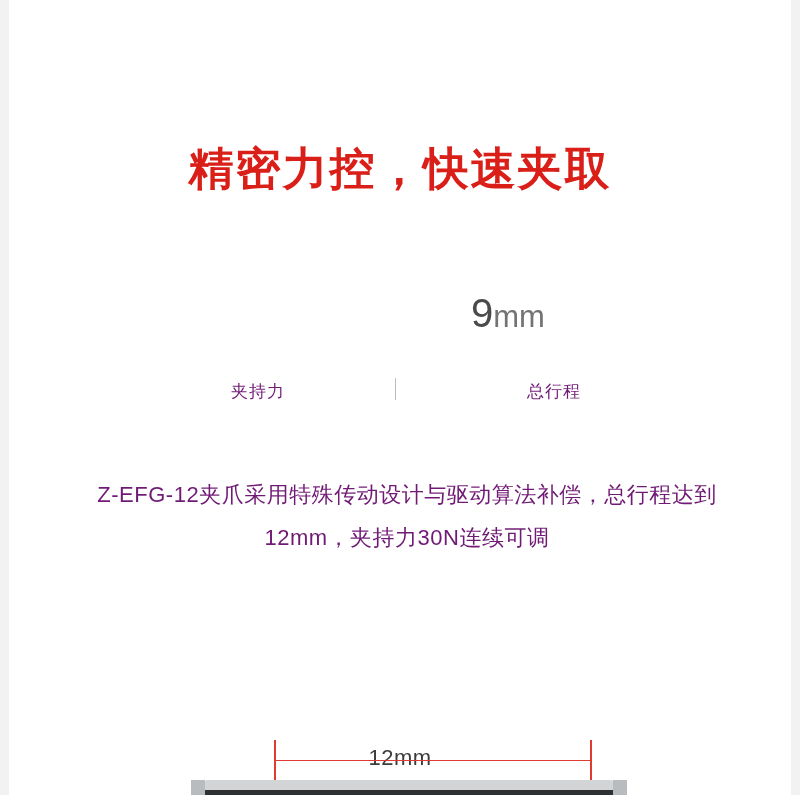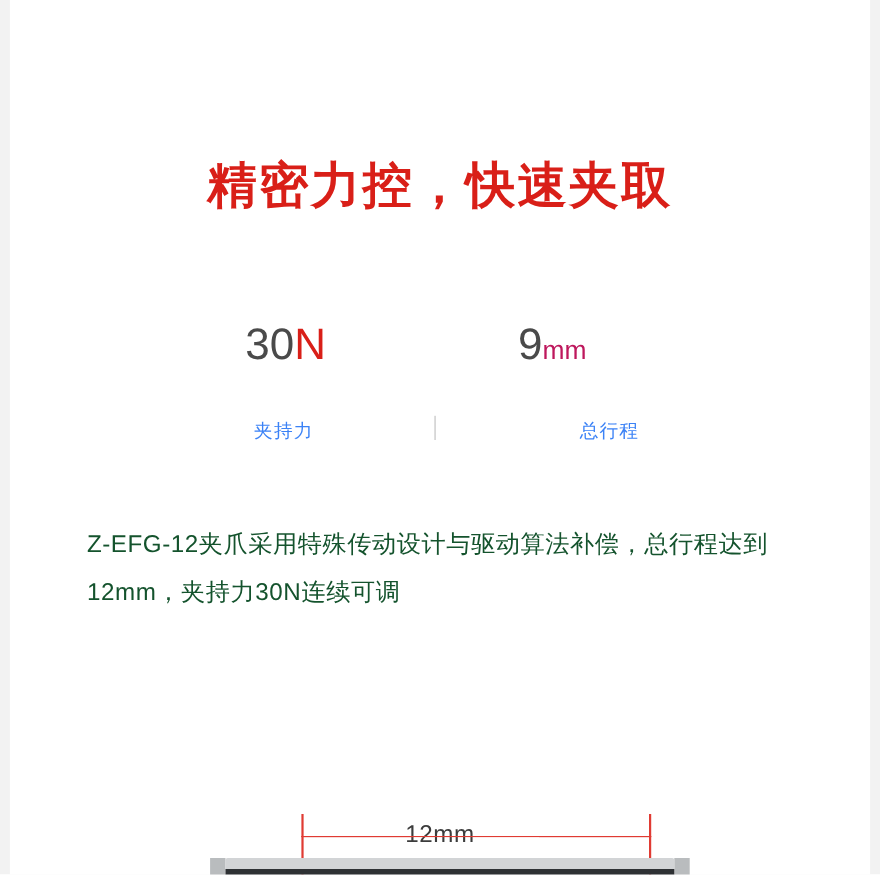--- a/index.html
+++ b/index.html
@@ -65,60 +65,60 @@
     position: absolute;
     top: 0;
     font-size: 40px;
     color: #4a4a4a;
     font-weight: normal;
     white-space: nowrap;
     line-height: 1.25;
   }
   .spec-value .num { color: #4a4a4a; }
   .spec-value .unit-red { color: #d91f18; }
-  .spec-value .unit-grey { color: #be185d; font-size: 24px; }
+  .spec-value .unit-grey { color: #737373; font-size: 31px; }
 
   .spec-force-value { left: 214px; }
   .spec-stroke-value { left: 462px; }
 
   .spec-labels {
     position: absolute;
     top: 380px;
     left: 0;
     right: 0;
     height: 24px;
   }
   .spec-label {
     position: absolute;
     top: 0;
     font-size: 17px;
-    color: #3b82f6;
+    color: #701a75;
     letter-spacing: 1px;
     white-space: nowrap;
   }
   .spec-force-label { left: 222px; }
   .spec-stroke-label { left: 518px; }
 
   .divider-bar {
     position: absolute;
     left: 386px;
     top: 378px;
     width: 1px;
     height: 22px;
     background: #bdbdbd;
   }
 
   .description {
     position: absolute;
     top: 474px;
     left: 70px;
     right: 56px;
-    text-align: left;
+    text-align: center;
     font-size: 22px;
-    color: #14532d;
+    color: #701a75;
     line-height: 1.95;
     letter-spacing: 0.5px;
   }
 
   
   .diagram {
     position: absolute;
     left: 0;
     right: 0;
     top: 700px;
@@ -203,23 +203,20 @@
 
 <div class="page">
   <div class="edge-left"></div>
   <div class="edge-right"></div>
 
   <div class="content">
 
     <div class="headline">精密力控，快速夹取</div>
 
     <div class="specs">
-      <div class="spec-value spec-force-value">
-        <span class="num">30</span><span class="unit-red">N</span>
-      </div>
       <div class="spec-value spec-stroke-value">
         <span class="num">9</span><span class="unit-grey">mm</span>
       </div>
     </div>
 
     <div class="spec-labels">
       <div class="spec-label spec-force-label">夹持力</div>
       <div class="spec-label spec-stroke-label">总行程</div>
     </div>
     <div class="divider-bar"></div>

